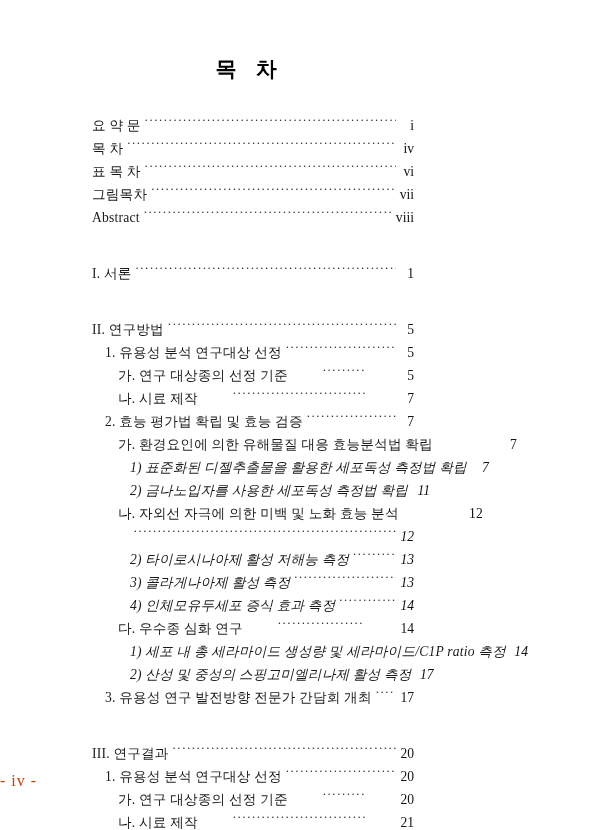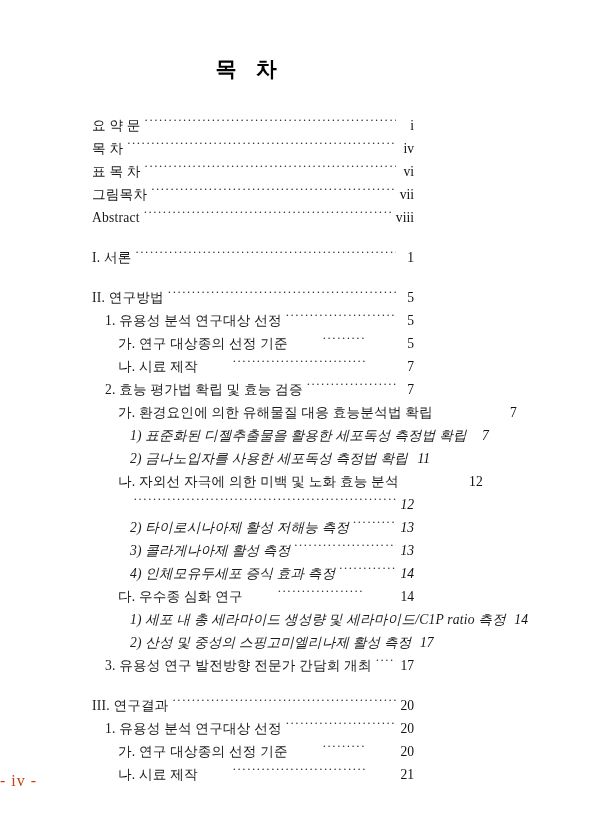--- a/index.html
+++ b/index.html
@@ -76,21 +76,21 @@
 
   
   .lvl-front { padding-left: 0px; }
   .lvl-0 { padding-left: 0px; }
   .lvl-1 { padding-left: 13px; }
   .lvl-2 { padding-left: 26px; gap: 31px; }
   .lvl-3 { padding-left: 38px; font-style: italic; }
 
   
   .gap-front { margin-top: 17px; }
-  .gap-chapter { margin-top: 17px; }
+  .gap-chapter { margin-top: 33px; }
 
   .footer {
     position: absolute;
     left: 0;
     right: 0;
     top: 772px;
     font-size: 16px;
     color: #c2410c;
     letter-spacing: 1px;
   }

